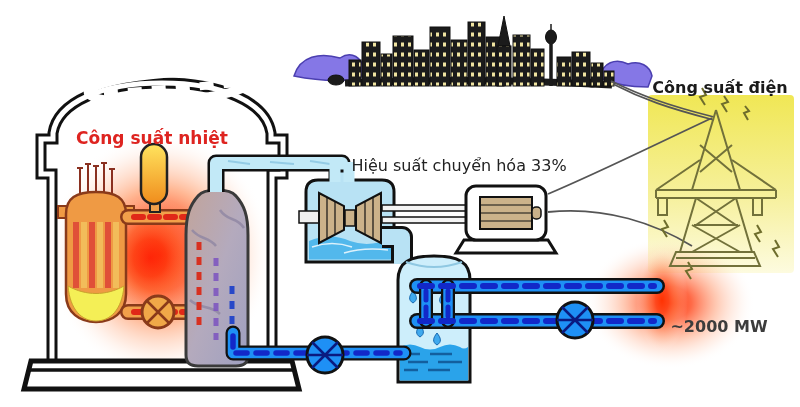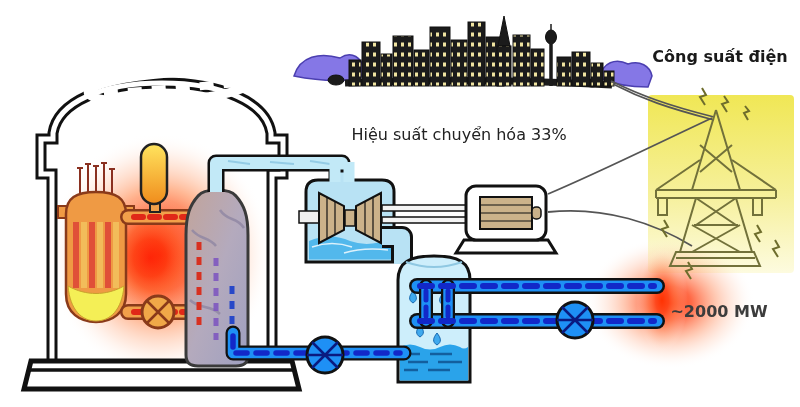--- a/index.html
+++ b/index.html
@@ -1,25 +1,25 @@
 <!DOCTYPE html>
 <html><head>
 <meta charset="utf-8">
 <style>
   html,body{margin:0;padding:0;background:#fff;}
   .stage{
     position:relative;width:800px;height:407px;background:#ffffff;
     font-family:"DejaVu Sans", sans-serif;overflow:hidden;
   }
   .stage svg{position:absolute;left:0;top:0;}
-  .lbl{position:absolute;transform:translateX(-50%);text-align:center;white-space:nowrap;line-height:1.22;}
+  .lbl{position:absolute;transform:translateX(-50%);text-align:center;white-space:nowrap;line-height:1.22;margin-top:31px;}
   .lbl-thermal{left:152px;top:97px;font-size:17px;font-weight:bold;color:#de2420;}
   .lbl-eff{left:459px;top:125px;font-size:16px;font-weight:400;color:#222222;}
   .lbl-electric{left:720px;top:47px;font-size:16px;font-weight:bold;color:#1a1a1a;}
-  .lbl-waste{left:719px;top:302px;font-size:16px;font-weight:bold;color:#3c3c3c;}
+  .lbl-waste{left:719px;top:286px;font-size:16px;font-weight:bold;color:#3c3c3c;}
 </style>
 </head>
 <body>
 
 <div class="stage">
 
 <svg width="800" height="407" viewBox="0 0 800 407">
   <defs>
     <pattern id="win" width="7" height="10" patternUnits="userSpaceOnUse">
       <rect width="7" height="10" fill="#1b1b1b"></rect>
@@ -266,20 +266,21 @@
     <path d="M562,307 L588,333 M588,307 L562,333 M557,320 L593,320" stroke="#0a1a80" stroke-width="2.5"></path>
   </g>
 
   <g>
     <ellipse cx="170" cy="87" rx="82" ry="14" fill="none" stroke="#ffffff" stroke-width="9" transform="rotate(-4 170 87)"></ellipse>
     <path d="M104,94 L238,83" stroke="#ffffff" stroke-width="8" stroke-dasharray="14 10" fill="none"></path>
   </g>
 </svg>
 
 <div class="lbl lbl-thermal">
+  <div>Công suất nhiệt</div>
 </div>
 
 <div class="lbl lbl-eff">Hiệu suất chuyển hóa 33%</div>
 
 <div class="lbl lbl-electric">
   <div>Công suất điện</div>
 </div>
 
 <div class="lbl lbl-waste">~2000 MW</div>
 

